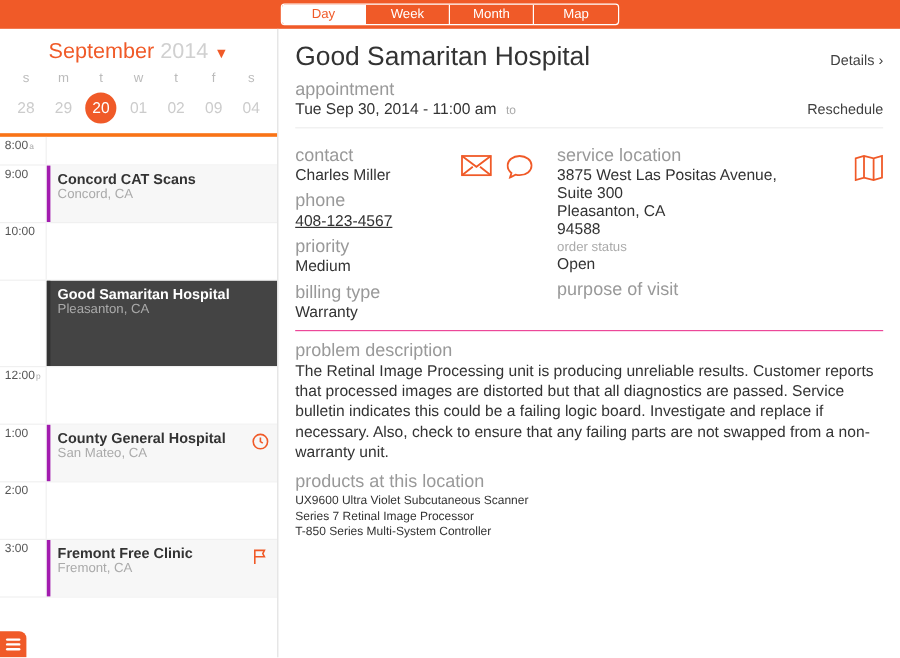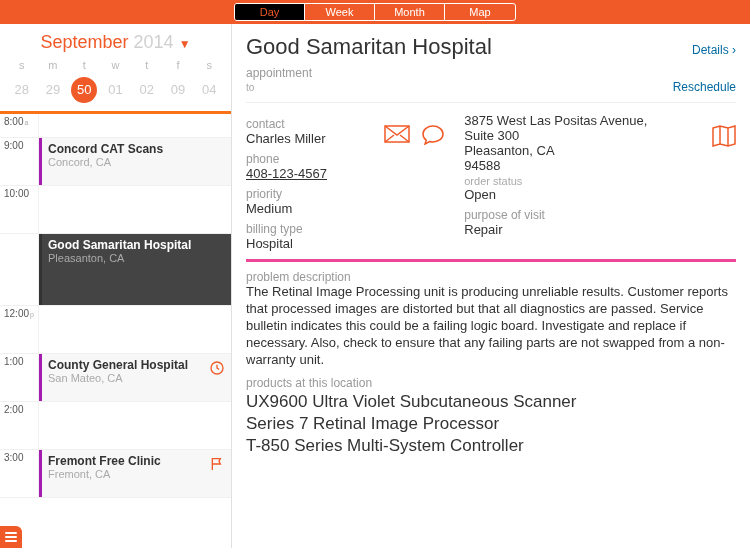--- a/index.html
+++ b/index.html
@@ -2,21 +2,21 @@
 <html><head>
 <meta charset="utf-8">
 <style>
 * { margin: 0; padding: 0; box-sizing: border-box; }
 body { font-family: -apple-system, "Helvetica Neue", Arial, sans-serif; width: 750px; height: 548px; overflow: hidden; background: #fff; }
 
 .topbar { height: 24px; background: #f05a28; display: flex; align-items: center; justify-content: center; }
 .seg { display: flex; height: 18px; border: 1px solid #fff; border-radius: 3px; overflow: hidden; }
 .seg > div { width: 70px; text-align: center; font-size: 11px; line-height: 16px; color: #fff; border-right: 1px solid #fff; cursor: pointer; }
 .seg > div:last-child { border-right: none; }
-.seg > div.active { background: #000000; color: #f05a28; }
+.seg > div.active { background: #ffffff; color: #f05a28; }
 
 .main { display: flex; height: 524px; }
 .left { width: 232px; border-right: 1px solid #e0e0e0; display: flex; flex-direction: column; overflow: hidden; position: relative; }
 .right { flex: 1; padding: 10px 14px; overflow-y: auto; }
 
 .cal-header { padding: 8px 0 4px; text-align: center; }
 .cal-title { font-size: 18px; font-weight: 300; color: #f05a28; cursor: pointer; }
 .cal-title .year { color: #d0d0d0; }
 .cal-title .caret { color: #f05a28; font-size: 12px; }
 
@@ -39,41 +39,41 @@
 .evt .title { font-weight: 600; color: #333; }
 .evt.dark .title { color: #fff; }
 .evt .loc { color: #aaa; font-size: 11px; }
 .evt .flag { position: absolute; right: 6px; top: 6px; }
 
 .handle { position: absolute; left: 0; bottom: 0; width: 22px; height: 22px; background: #f05a28; border-top-right-radius: 6px; display: flex; flex-direction: column; align-items: center; justify-content: center; gap: 2px; cursor: pointer; }
 .handle .line { width: 12px; height: 2px; background: #fff; border-radius: 1px; }
 
 .detail-head { display: flex; justify-content: space-between; align-items: baseline; margin-bottom: 6px; }
 .detail-head h1 { font-size: 22px; font-weight: 400; color: #333; }
-.link { color: #0369a1; font-size: 12px; cursor: pointer; }
+.link { color: #404040; font-size: 12px; cursor: pointer; }
 .link.caret::after { content: " ›"; }
 
-.label { font-size: 12px; color: #999; margin-top: 4px; }
+.label { font-size: 15px; color: #999; margin-top: 4px; }
 .value { font-size: 13px; color: #333; }
 .value.underline { text-decoration: underline; cursor: pointer; }
 .ordstatus { font-size: 11px; color: #aaa; }
 
 .section { margin-bottom: 8px; }
 .appt-row { display: flex; align-items: baseline; justify-content: space-between; margin-bottom: 10px; border-bottom: 1px solid #eee; padding-bottom: 8px;}
 .appt-times { display: flex; align-items: baseline; gap: 8px; font-size: 13px; }
 .to { font-size: 10px; color: #aaa; }
 
-.cols { display: flex; gap: 20px; border-bottom: 3px solid #ec4899; padding-bottom: 8px; margin-bottom: 6px; }
+.cols { display: flex; gap: 20px; border-bottom: 1px solid #ec4899; padding-bottom: 8px; margin-bottom: 6px; }
 .col1 { flex: 1 1 40%; position: relative; }
 .col2 { flex: 1 1 55%; position: relative; }
 .col1 .icons { position: absolute; right: 0; top: 12px; display: flex; gap: 12px; }
 .col2 .mapicon { position: absolute; right: 0; top: 12px; }
 
 .block { margin-top: 8px; }
-.prodlist div { font-size: 17px; color: #333; margin: 2px 0; }
+.prodlist div { font-size: 10px; color: #333; margin: 2px 0; }
 
 svg { display: block; }
 </style>
 </head>
 <body>
 
 <div class="topbar">
   <div class="seg">
     <div class="active">Day</div>
     <div>Week</div>
@@ -96,21 +96,21 @@
       <span>m</span>
       <span>t</span>
       <span>w</span>
       <span>t</span>
       <span>f</span>
       <span>s</span>
     </div>
     <div class="dates">
       <div class="cell"><span class="num">28</span></div>
       <div class="cell"><span class="num">29</span></div>
-      <div class="cell selected"><span class="num">50</span></div>
+      <div class="cell selected"><span class="num">20</span></div>
       <div class="cell"><span class="num">01</span></div>
       <div class="cell"><span class="num">02</span></div>
       <div class="cell"><span class="num">09</span></div>
       <div class="cell"><span class="num">04</span></div>
     </div>
 
     <div class="timeline">
       <div class="slot" style="min-height:24px;">
         <div class="timecol"><span>8:00</span><span class="ampm">a</span></div>
         <div class="eventcol"></div>
@@ -186,20 +186,21 @@
   <div class="right">
     <div class="detail-head">
       <h1>Good Samaritan Hospital</h1>
       <span class="link caret">Details</span>
     </div>
 
     <div class="section">
       <div class="label">appointment</div>
       <div class="appt-row">
         <div class="appt-times">
+          <span class="value">Tue Sep 30, 2014 - 11:00 am</span>
           <span class="to">to</span>
         </div>
         <span class="link">Reschedule</span>
       </div>
     </div>
 
     <div class="cols">
       <div class="col1">
         <div class="label">contact</div>
         <div class="value">Charles Miller</div>
@@ -214,36 +215,36 @@
             <svg width="22" height="20" viewBox="0 0 22 20" fill="none" stroke="#f05a28" stroke-width="1.5">
                 <path d="M11 1c5.5 0 10 3.5 10 8s-4.5 8-10 8c-1.2 0-2.3-.2-3.4-.5L3 19l1.2-3.8C2.2 13.7 1 11.5 1 9c0-4.5 4.5-8 10-8z"></path>
               </svg>
           </span>
         </div>
         <div class="label" style="margin-top:6px;">phone</div>
         <div class="value underline">408-123-4567</div>
         <div class="label" style="margin-top:6px;">priority</div>
         <div class="value">Medium</div>
         <div class="label" style="margin-top:6px;">billing type</div>
-        <div class="value">Hospital</div>
+        <div class="value">Warranty</div>
       </div>
       <div class="col2">
+        <div class="label">service location</div>
         <div class="value">3875 West Las Positas Avenue,</div>
         <div class="value">Suite 300</div>
         <div class="value">Pleasanton, CA</div>
         <div class="value">94588</div>
         <span class="mapicon">
           <svg width="24" height="22" viewBox="0 0 24 22" fill="none" stroke="#f05a28" stroke-width="1.5">
               <path d="M1 3l7-2 8 2 7-2v18l-7 2-8-2-7 2V3zM8 1v18M16 3v18"></path>
             </svg>
         </span>
         <div class="ordstatus" style="margin-top:2px;">order status</div>
         <div class="value">Open</div>
         <div class="label" style="margin-top:6px;">purpose of visit</div>
-        <div class="value">Repair</div>
       </div>
     </div>
 
     <div class="block">
       <div class="label">problem description</div>
       <div class="value" style="line-height:1.3;">The Retinal Image Processing unit is producing unreliable results. Customer reports that processed images are distorted but that all diagnostics are passed. Service bulletin indicates this could be a failing logic board. Investigate and replace if necessary. Also, check to ensure that any failing parts are not swapped from a non-warranty unit.</div>
     </div>
 
     <div class="block">
       <div class="label">products at this location</div>

